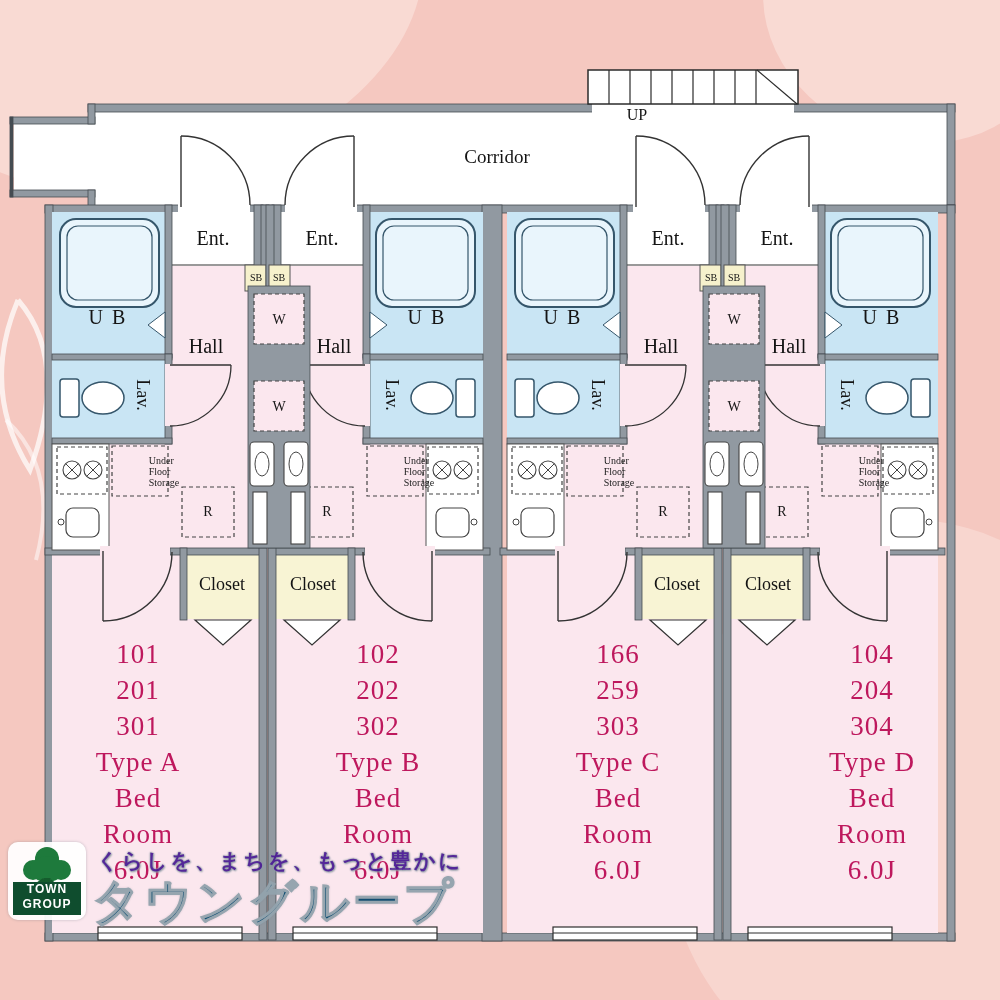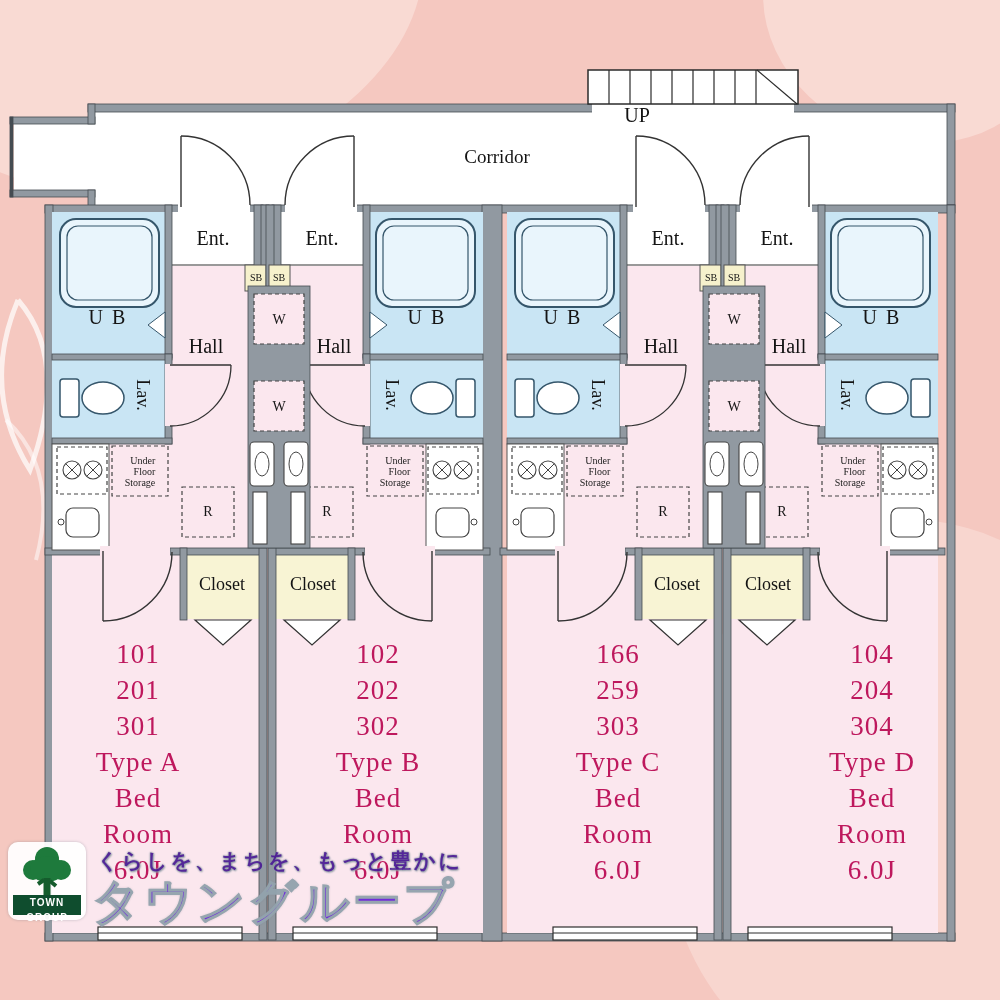--- a/index.html
+++ b/index.html
@@ -21,49 +21,50 @@
     background:#f9dad3; border-radius:50%; transform:rotate(24deg);
   }
   svg.plan { position:absolute; left:0; top:0; }
   .lbl {
     position:absolute; transform:translate(-50%,-50%);
     color:#141414; white-space:nowrap; line-height:1;
   }
   .lbl.rot { transform:translate(-50%,-50%) rotate(90deg); }
   .ufs {
     position:absolute; transform:translate(-50%,-50%);
-    font-size:10px; line-height:11px; text-align:right; color:#222;
+    font-size:10px; line-height:11px; text-align:left; color:#222;
     font-family:"Liberation Serif", serif;
+    margin-left:24px;
   }
   .bedlabel {
     position:absolute; transform:translate(-50%,-50%);
     text-align:center; font-size:27px; line-height:36px; color:#be185d;
     letter-spacing:1px;
   }
   .wm-tagline {
     position:absolute; left:97px; top:847px;
     font-family:"Liberation Sans", sans-serif; font-size:21px; font-weight:bold;
     color:#4c1d95; letter-spacing:3px; opacity:.95;
     text-shadow:0 0 2px #8d9aa3, 0 0 2px #8d9aa3, 1px 1px 2px #8d9aa3;
   }
   .wm-brand {
     position:absolute; left:92px; top:870px;
     font-family:"Liberation Sans", sans-serif; font-size:48px; font-weight:bold;
-    color:#6d28d9; letter-spacing:3px; opacity:.97;
+    color:#0c4a6e; letter-spacing:3px; opacity:.97;
     -webkit-text-stroke:1.5px #93a3ad;
     text-shadow:0 0 3px rgba(120,130,140,.55);
   }
   .wm-logo {
     position:absolute; left:8px; top:842px; width:78px; height:78px;
     background:rgba(255,255,255,.93); border-radius:10px;
     box-shadow:0 0 3px rgba(100,110,120,.4);
   }
   .wm-logo-band {
-    position:absolute; left:5px; right:5px; bottom:5px; height:20px;
-    background:#0f4d2e; color:#fff; font-size:10px; font-weight:bold;
+    position:absolute; left:5px; right:5px; bottom:5px; height:33px;
+    background:#0f4d2e; color:#fff; font-size:12px; font-weight:bold;
     text-align:center; line-height:15px; letter-spacing:1px;
     font-family:"Liberation Sans", sans-serif;
   }
 </style>
 </head>
 <body>
 
 <div class="stage">
 
   <div class="bg-swirl-a"></div>
@@ -207,21 +208,21 @@
 
     <use href="#unitA"></use>
     <use href="#unitA" transform="translate(535,0) scale(-1,1)"></use>
     <use href="#unitA" transform="translate(455,0)"></use>
     <use href="#unitA" transform="translate(990,0) scale(-1,1)"></use>
     <use href="#shaftA"></use>
     <use href="#shaftA" transform="translate(455,0)"></use>
   </svg>
 
   <div class="lbl" style="left:497px;top:156px;font-size:19px">Corridor</div>
-  <div class="lbl" style="left:637px;top:115px;font-size:20px">UP</div>
+  <div class="lbl" style="left:637px;top:115px;font-size:16px">UP</div>
 
   <div class="lbl" style="left:213px;top:238px;font-size:20px">Ent.</div>
   <div class="lbl" style="left:322px;top:238px;font-size:20px">Ent.</div>
   <div class="lbl" style="left:668px;top:238px;font-size:20px">Ent.</div>
   <div class="lbl" style="left:777px;top:238px;font-size:20px">Ent.</div>
 
   <div class="lbl" style="left:256px;top:278px;font-size:10px">SB</div>
   <div class="lbl" style="left:279px;top:278px;font-size:10px">SB</div>
   <div class="lbl" style="left:711px;top:278px;font-size:10px">SB</div>
   <div class="lbl" style="left:734px;top:278px;font-size:10px">SB</div>

